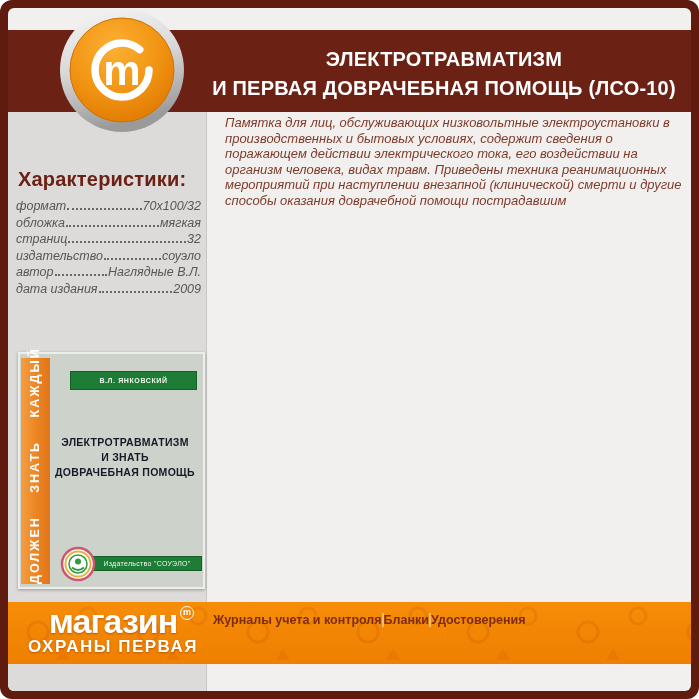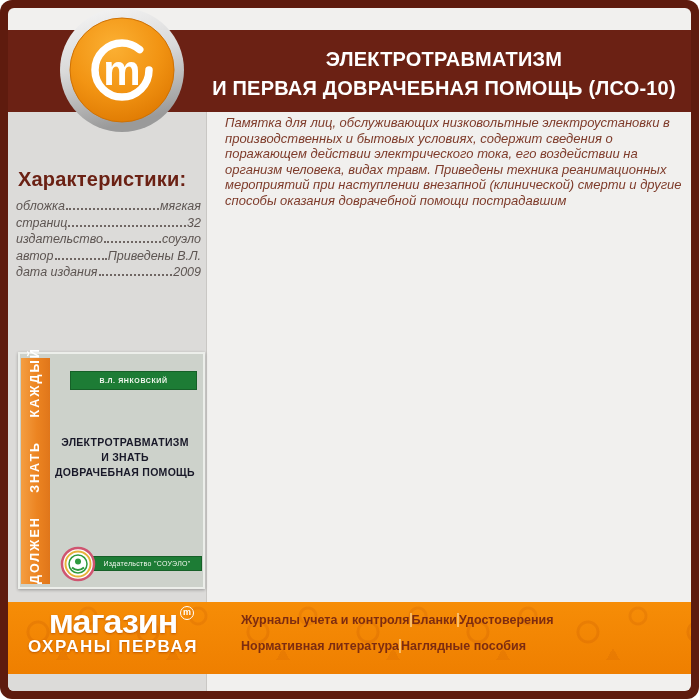--- a/index.html
+++ b/index.html
@@ -91,21 +91,21 @@
   .pub-bar {
     position:absolute; left:72px; top:202px; width:110px; height:15px;
     background:#1d7c35; border:1px solid #166028;
     color:#f2f7ef; font-size:7px; letter-spacing:.3px;
     display:flex; align-items:center; justify-content:center;
   }
   .pub-logo { position:absolute; left:40px; top:192px; width:36px; height:36px; }
 
   
   .footer-band {
-    position:absolute; left:0; right:0; top:594px; height:72px; z-index:5;
+    position:absolute; left:0; right:0; top:594px; height:62px; z-index:5;
     background-color:#f18400;
     background-image:
       radial-gradient(circle at 30px 30px, rgba(165,55,0,0) 8px, rgba(165,55,0,.14) 9px, rgba(165,55,0,.14) 11px, rgba(165,55,0,0) 12px),
       radial-gradient(circle at 80px 14px, rgba(165,55,0,0) 6px, rgba(165,55,0,.12) 7px, rgba(165,55,0,.12) 9px, rgba(165,55,0,0) 10px),
       conic-gradient(from 150deg at 55px 46px, rgba(165,55,0,.10) 0 60deg, rgba(0,0,0,0) 60deg),
       linear-gradient(180deg,#f68d07 0%, #ef7f00 100%);
     background-size:110px 58px, 110px 58px, 110px 58px, 100% 100%;
     background-repeat:repeat-x, repeat-x, repeat-x, no-repeat;
   }
   .brand {
@@ -121,21 +121,21 @@
     text-shadow:0 1px 2px rgba(140,45,0,.5);
   }
   .tm {
     position:absolute; left:172px; top:4px; width:14px; height:14px;
     border:1.5px solid #fff; border-radius:50%;
     font-size:9px; font-weight:bold; line-height:11px; text-align:center;
     color:#fff;
   }
   .links { position:absolute; left:205px; top:0; right:4px; height:100%; }
   .link-row {
-    position:absolute; display:flex; align-items:center; height:18px;margin-left:28px;
+    position:absolute; display:flex; align-items:center; height:18px;
   }
   .link-row.r1 { top:9px; }
   .link-row.r2 { top:35px; }
   .flink {
     font-size:12.5px; font-weight:bold; color:#7d2c10; text-decoration:none;
     white-space:nowrap; cursor:pointer;
   }
   .divider { height:14px; border-left:2px solid #f9bd68; }
 </style>
 </head>
@@ -172,38 +172,43 @@
       </svg>
     </div>
 
     <div class="sidebar"></div>
 
     <div class="description">Памятка для лиц, обслуживающих низковольтные электроустановки в производственных и бытовых условиях, содержит сведения о поражающем действии электрического тока, его воздействии на организм человека, видах травм. Приведены техника реанимационных мероприятий при наступлении внезапной (клинической) смерти и другие способы оказания доврачебной помощи пострадавшим</div>
 
     <div class="chars">
       <h2>Характеристики:</h2>
       <div class="char-row">
+        <span class="lbl">формат</span>
+        <span class="leader"></span>
+        <span class="val">70x100/32</span>
+      </div>
+      <div class="char-row">
         <span class="lbl">обложка</span>
         <span class="leader"></span>
         <span class="val">мягкая</span>
       </div>
       <div class="char-row">
         <span class="lbl">страниц</span>
         <span class="leader"></span>
         <span class="val">32</span>
       </div>
       <div class="char-row">
         <span class="lbl">издательство</span>
         <span class="leader"></span>
         <span class="val">соуэло</span>
       </div>
       <div class="char-row">
         <span class="lbl">автор</span>
         <span class="leader"></span>
-        <span class="val">Приведены В.Л.</span>
+        <span class="val">Наглядные В.Л.</span>
       </div>
       <div class="char-row">
         <span class="lbl">дата издания</span>
         <span class="leader"></span>
         <span class="val">2009</span>
       </div>
     </div>
 
     <div class="cover">
       <div class="spine">
@@ -233,22 +238,17 @@
       <div class="tm">m</div>
 
       <div class="links">
         <div class="link-row r1">
           <a class="flink">Журналы учета и контроля</a>
           <span class="divider"></span>
           <a class="flink">Бланки</a>
           <span class="divider"></span>
           <a class="flink">Удостоверения</a>
         </div>
-        <div class="link-row r2">
-          <a class="flink">Нормативная литература</a>
-          <span class="divider"></span>
-          <a class="flink">Наглядные пособия</a>
-        </div>
       </div>
     </div>
 
   </div>
 </div>
 
 </body></html>

